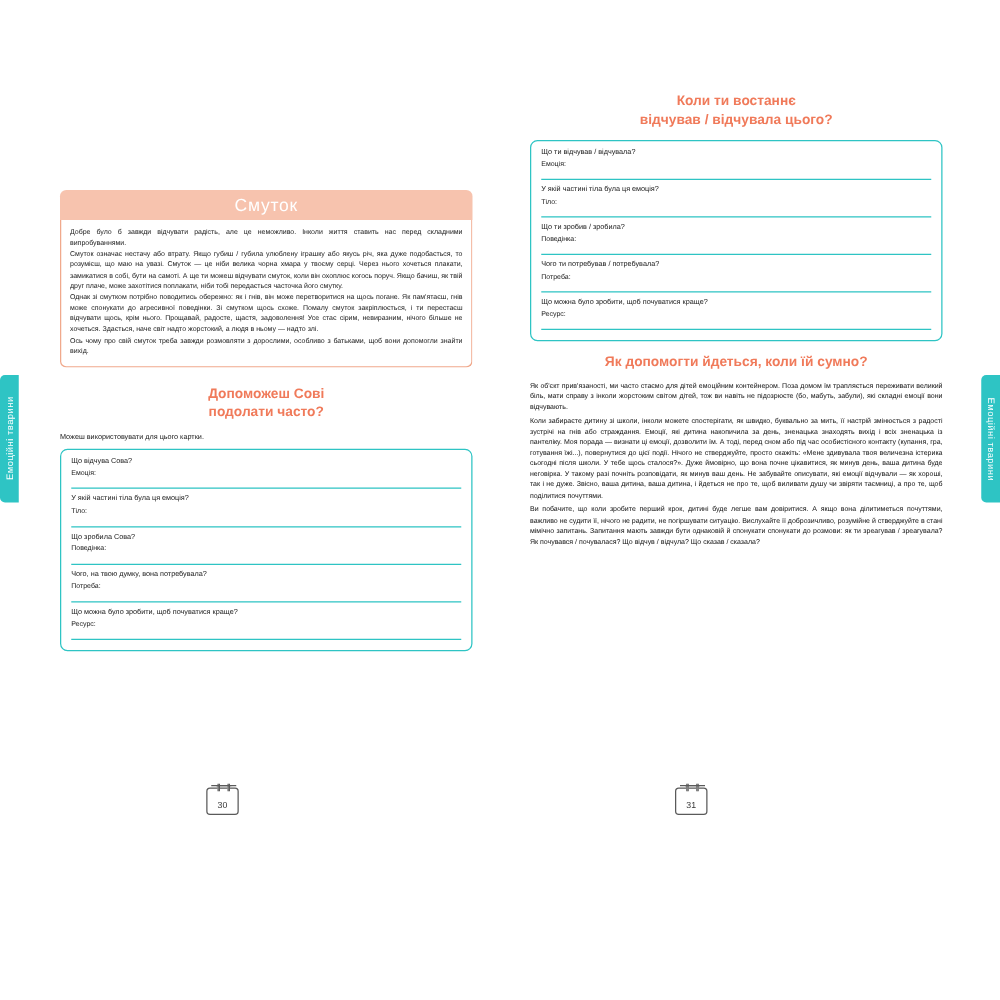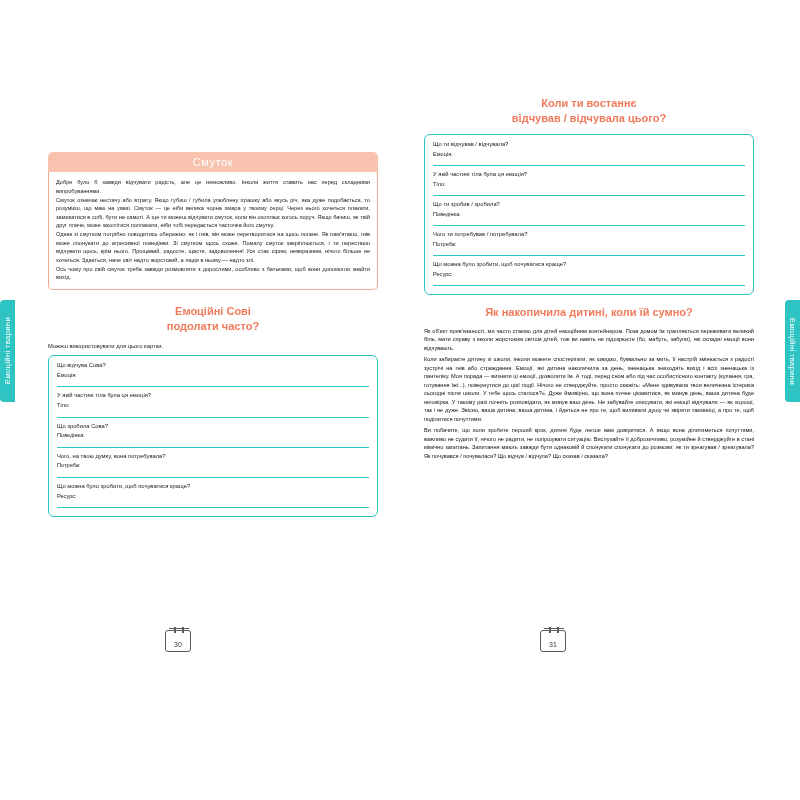--- a/index.html
+++ b/index.html
@@ -48,21 +48,21 @@
     height: 800px;
   }
   .col-left  { left: 48px;  }
   .col-right { left: 424px; }
 
   
   .banner {
     background: #f7c3ae;
     color: #ffffff;
     text-align: center;
-    font-size: 11px;
+    font-size: 14px;
     letter-spacing: .6px;
     padding: 4px 0 4px;
     border-radius: 5px 5px 0 0;
     font-weight: normal;
   }
   .banner-body {
     border: 1px solid #f0a98c;
     border-top: none;
     border-radius: 0 0 5px 5px;
     padding: 6px 7px 7px;
@@ -183,21 +183,21 @@
       <div class="banner">Смуток</div>
       <div class="banner-body">
         <p>Добре було б завжди відчувати радість, але це неможливо. Інколи життя ставить нас перед складними випробуваннями.</p>
         <p>Смуток означає нестачу або втрату. Якщо губиш / губила улюблену іграшку або якусь річ, яка дуже подобається, то розумієш, що маю на увазі. Смуток — це ніби велика чорна хмара у твоєму серці. Через нього хочеться плакати, замикатися в собі, бути на самоті. А ще ти можеш відчувати смуток, коли він охоплює когось поруч. Якщо бачиш, як твій друг плаче, може захотітися поплакати, ніби тобі передається часточка його смутку.</p>
         <p>Однак зі смутком потрібно поводитись обережно: як і гнів, він може перетворитися на щось погане. Як пам'ятаєш, гнів може спонукати до агресивної поведінки. Зі смутком щось схоже. Помалу смуток закріплюється, і ти перестаєш відчувати щось, крім нього. Прощавай, радосте, щастя, задоволення! Усе стає сірим, невиразним, нічого більше не хочеться. Здається, наче світ надто жорстокий, а людя в ньому — надто злі.</p>
         <p>Ось чому про свій смуток треба завжди розмовляти з дорослими, особливо з батьками, щоб вони допомогли знайти вихід.</p>
       </div>
     </div>
 
     <h2 class="section-title">
-      <span>Емоційні Сові</span><br>
+      <span>Допоможеш Сові</span><br>
       <span>подолати часто?</span>
     </h2>
 
     <p class="lead">Можеш використовувати для цього картки.</p>
 
     <div class="qcard">
       <div class="qitem">
         <p class="qtext">Що відчува Сова?</p>
         <p class="qlabel">Емоція:</p>
         <div class="rule"></div>
@@ -220,21 +220,21 @@
       <div class="qitem">
         <p class="qtext">Що можна було зробити, щоб почуватися краще?</p>
         <p class="qlabel">Ресурс:</p>
         <div class="rule"></div>
       </div>
     </div>
   </div>
 
   <div class="col col-right">
 
-    <h2 class="section-title" style="margin-top:96px">
+    <h2 class="section-title" style="margin-top:74px">
       <span>Коли ти востаннє</span><br>
       <span>відчував / відчувала цього?</span>
     </h2>
 
     <div class="qcard">
       <div class="qitem">
         <p class="qtext">Що ти відчував / відчувала?</p>
         <p class="qlabel">Емоція:</p>
         <div class="rule"></div>
       </div>
@@ -253,21 +253,21 @@
         <p class="qlabel">Потреба:</p>
         <div class="rule"></div>
       </div>
       <div class="qitem">
         <p class="qtext">Що можна було зробити, щоб почуватися краще?</p>
         <p class="qlabel">Ресурс:</p>
         <div class="rule"></div>
       </div>
     </div>
 
-    <h2 class="section-title tight">Як накопичила дитині, коли їй сумно?</h2>
+    <h2 class="section-title tight">Як допомогти йдеться, коли їй сумно?</h2>
 
     <div class="prose">
       <p>Як об'єкт прив'язаності, ми часто стаємо для дітей емоційним контейнером. Поза домом їм трапляється переживати великий біль, мати справу з інколи жорстоким світом дітей, тож ви навіть не підозрюєте (бо, мабуть, забули), які складні емоції вони відчувають.</p>
       <p>Коли забираєте дитину зі школи, інколи можете спостерігати, як швидко, буквально за мить, її настрій змінюється з радості зустрічі на гнів або страждання. Емоції, які дитина накопичила за день, зненацька знаходять вихід і всіх зненацька із пантеліку. Моя порада — визнати ці емоції, дозволити їм. А тоді, перед сном або під час особистісного контакту (купання, гра, готування їжі...), повернутися до цієї події. Нічого не стверджуйте, просто скажіть: «Мене здивувала твоя величезна істерика сьогодні після школи. У тебе щось сталося?». Дуже ймовірно, що вона почне цікавитися, як минув день, ваша дитина буде неговірка. У такому разі почніть розповідати, як минув ваш день. Не забувайте описувати, які емоції відчували — як хороші, так і не дуже. Звісно, ваша дитина, ваша дитина, і йдеться не про те, щоб виливати душу чи звіряти таємниці, а про те, щоб поділитися почуттями.</p>
       <p>Ви побачите, що коли зробите перший крок, дитині буде легше вам довіритися. А якщо вона ділитиметься почуттями, важливо не судити її, нічого не радити, не погіршувати ситуацію. Вислухайте її доброзичливо, розумійне й стверджуйте в стані мімічно запитань. Запитання мають завжди бути однаковій й спонукати спонукати до розмови: як ти зреагував / зреагувала? Як почувався / почувалася? Що відчув / відчула? Що сказав / сказала?</p>
     </div>
   </div>
 
   <div class="pagenum pn-left">
     <div class="clip" style="left:8px"></div>

